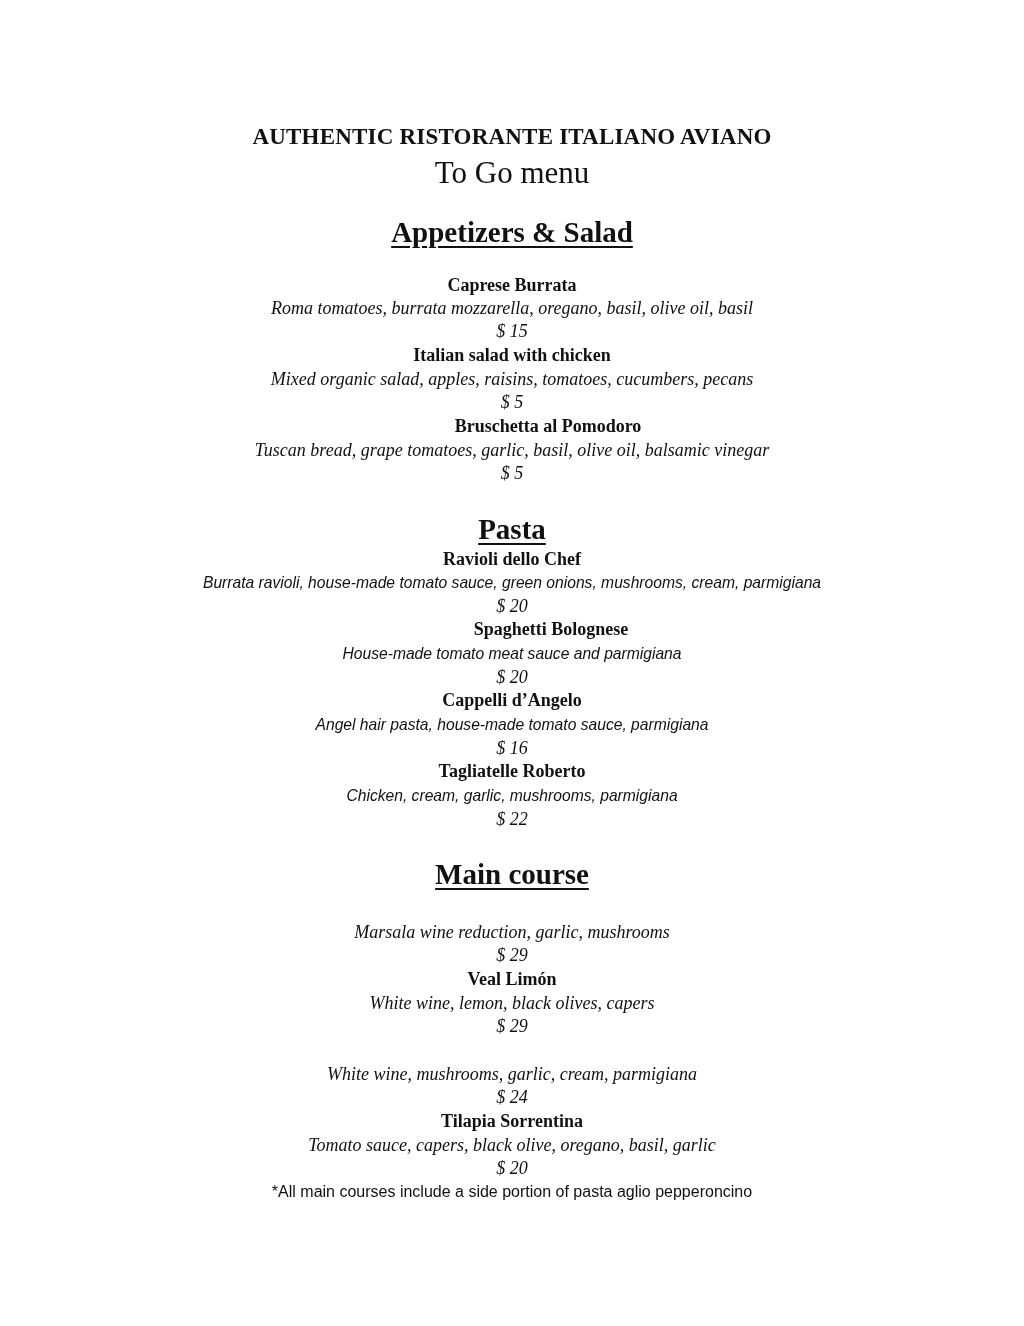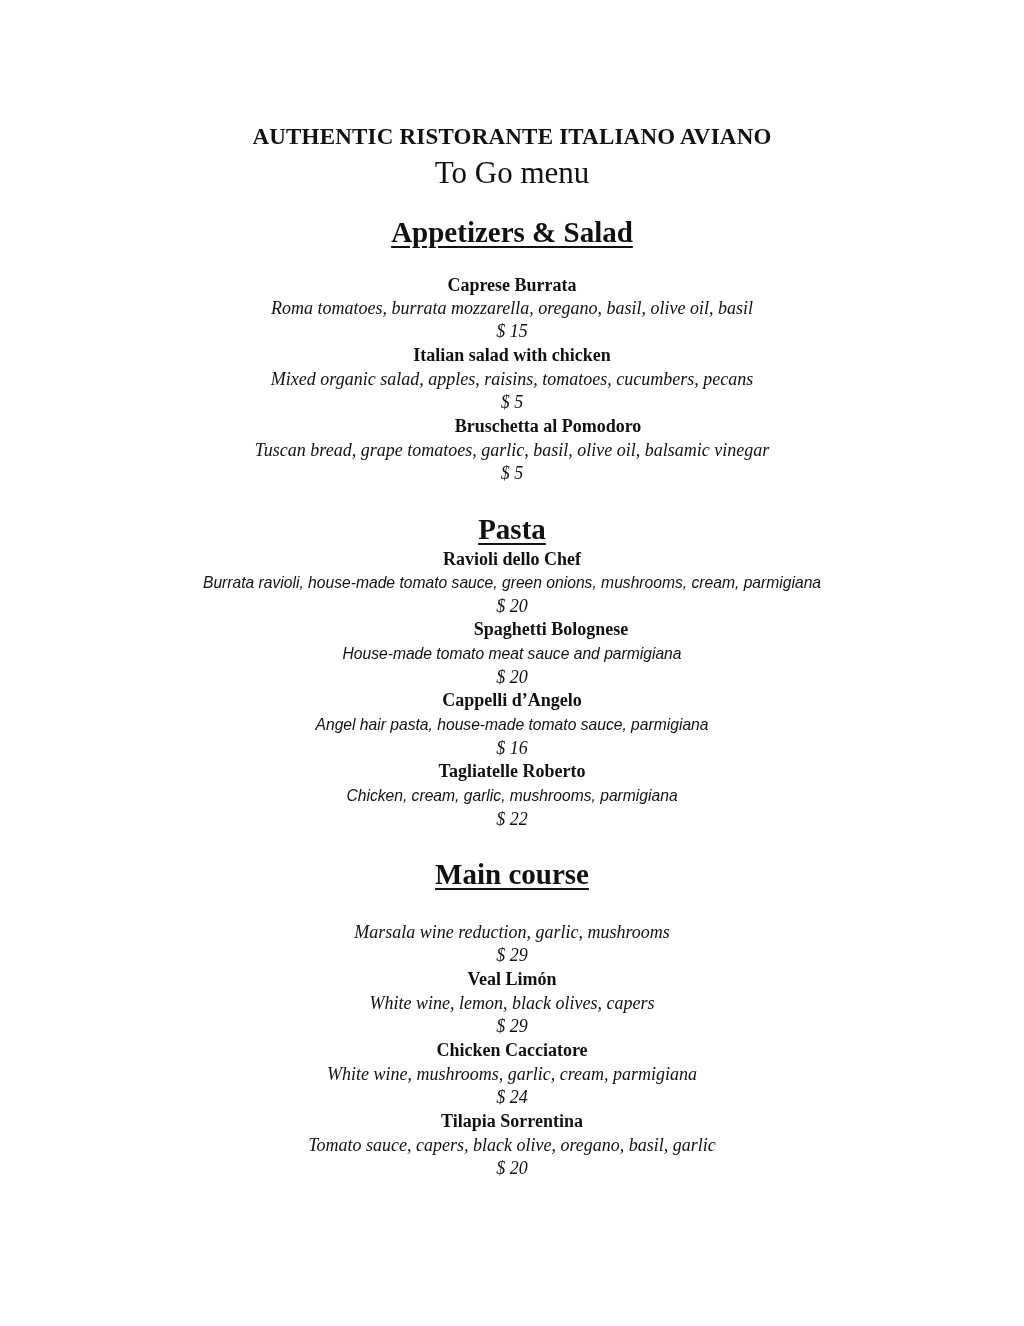--- a/index.html
+++ b/index.html
@@ -58,22 +58,22 @@
 
   <div class="line section" style="top:858px;">Main course</div>
 
   <div class="line item-desc" style="top:922px;">Marsala wine reduction, garlic, mushrooms</div>
   <div class="line item-price" style="top:945px;">$ 29</div>
 
   <div class="line item-name" style="top:969px;">Veal Limón</div>
   <div class="line item-desc" style="top:993px;">White wine, lemon, black olives, capers</div>
   <div class="line item-price" style="top:1016px;">$ 29</div>
 
-  <div class="line item-name" style="top:1040px;">Chicken Cacciatore</div>
   <div class="line item-desc" style="top:1064px;">White wine, mushrooms, garlic, cream, parmigiana</div>
   <div class="line item-price" style="top:1087px;">$ 24</div>
 
   <div class="line item-name" style="top:1111px;">Tilapia Sorrentina</div>
   <div class="line item-desc" style="top:1135px;">Tomato sauce, capers, black olive, oregano, basil, garlic</div>
   <div class="line item-price" style="top:1158px;">$ 20</div>
 
+  <div class="line note" style="top:1183px;">*All main courses include a side portion of pasta aglio pepperoncino</div>
 
 </div>
 
 </body></html>

